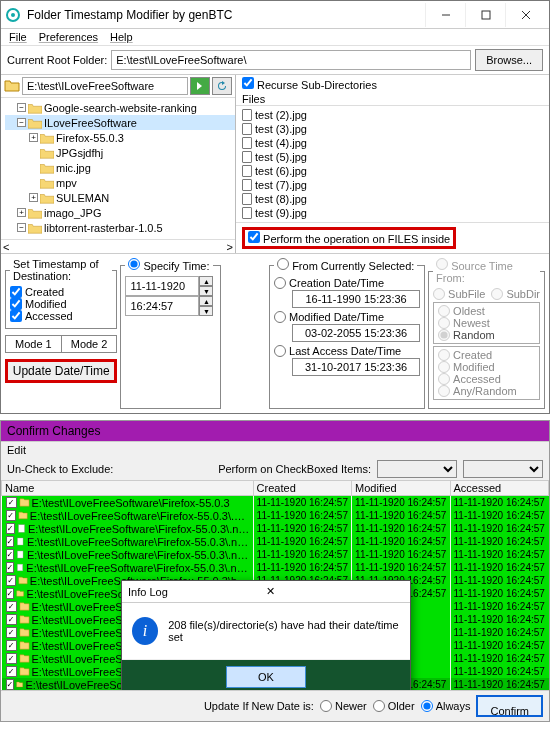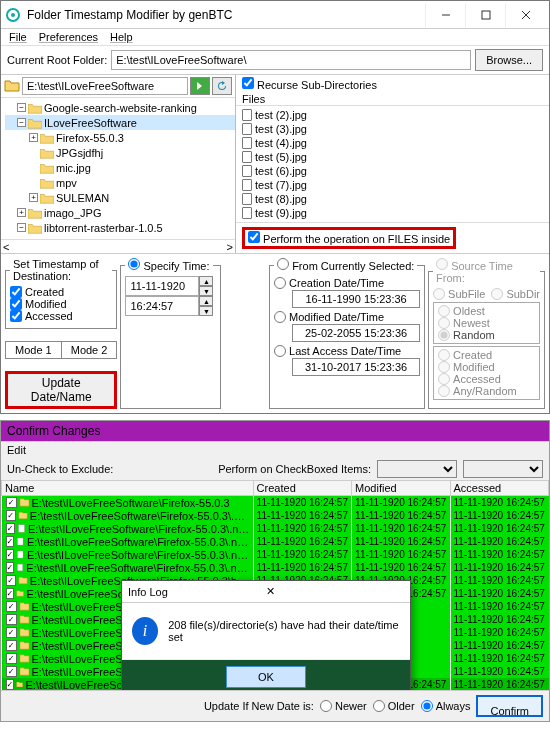--- a/index.html
+++ b/index.html
@@ -34,21 +34,21 @@
 .right .chk{padding:2px 6px;}
 .files-lbl{padding:0 6px;border-bottom:1px solid #ddd;}
 .filelist{flex:1;overflow:auto;padding:2px 6px;border-bottom:1px solid #ddd;}
 .filelist .fi{display:flex;align-items:center;height:14px;gap:3px;}
 .filelist .fic{width:10px;height:12px;border:1px solid #777;border-radius:1px;}
 .perf-row{padding:4px 6px;}
 .hi{border:3px solid #d40000;display:inline-block;padding:1px 3px;}
 .lower{display:flex;padding:4px 4px;gap:3px;}
 fieldset{border:1px solid #888;padding:4px 4px 6px;font-size:11px;position:relative;}
 legend{padding:0 3px;font-size:11px;}
-.col1{width:124px;display:flex;flex-direction:column;gap:2px;justify-content:space-between;}
+.col1{width:124px;display:flex;flex-direction:column;gap:2px;}
 .col1 .cb{display:flex;align-items:center;gap:3px;}
 .modetabs{display:flex;margin-top:4px;border:1px solid #888;}
 .modetab{flex:1;text-align:center;padding:2px 0;border-right:1px solid #888;background:#fff;}
 .modetab:last-child{border-right:none;}
 .updbtn{border:3px solid #d40000; margin-top:4px; padding:2px 4px; font-size:12px; background:#efefef; text-align:center;}
 .col2{width:110px;}
 .col2 .timebox{display:flex;align-items:center;}
 .col2 input{width:74px;height:20px;}
 .spin{width:14px;display:flex;flex-direction:column;}
 .spin div{height:10px;border:1px solid #888;background:#eee;font-size:7px;display:flex;align-items:center;justify-content:center;}
@@ -291,21 +291,21 @@
           </div>
         <div class="cb">
             <input type="checkbox" checked="" style="">
             <span>Accessed</span>
           </div>
       </fieldset>
       <div class="modetabs">
         <div class="modetab">Mode 1</div>
         <div class="modetab">Mode 2</div>
       </div>
-      <div class="updbtn">Update Date/Name</div>
+      <div class="updbtn">Update Date/Time</div>
     </div>
 
     <fieldset class="col2">
       <legend><input type="radio" checked="" style=""> <span>Specify Time:</span></legend>
       <div class="timebox">
         <input type="text" value="11-11-1920" style="">
         <div class="spin">
             <div>▲</div>
             <div>▼</div>
           </div>
@@ -323,21 +323,21 @@
       <legend><input type="radio" style=""> <span>From Currently Selected:</span></legend>
       <div class="rad">
           <input type="radio" style="">
           <span>Creation Date/Time</span>
         </div>
       <div class="valbox">16-11-1990 15:23:36</div>
       <div class="rad">
           <input type="radio" style="">
           <span>Modified Date/Time</span>
         </div>
-      <div class="valbox">25-02-2055 15:23:36</div>
+      <div class="valbox">03-02-2055 15:23:36</div>
       <div class="rad">
           <input type="radio" style="">
           <span>Last Access Date/Time</span>
         </div>
       <div class="valbox">31-10-2017 15:23:36</div>
     </fieldset>
 
     <fieldset class="col4 disabled">
       <legend><input type="radio" disabled="" style=""> <span>Source Time From:</span></legend>
       <div style="display:flex;gap:6px;margin-bottom:2px;">

